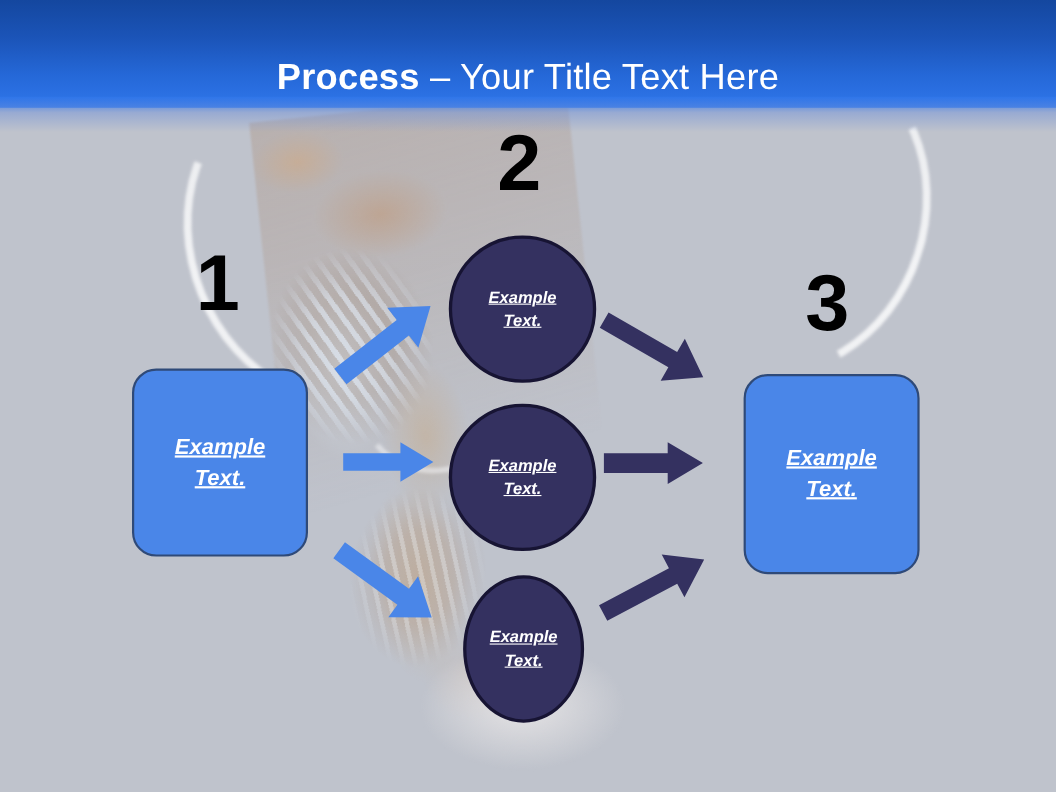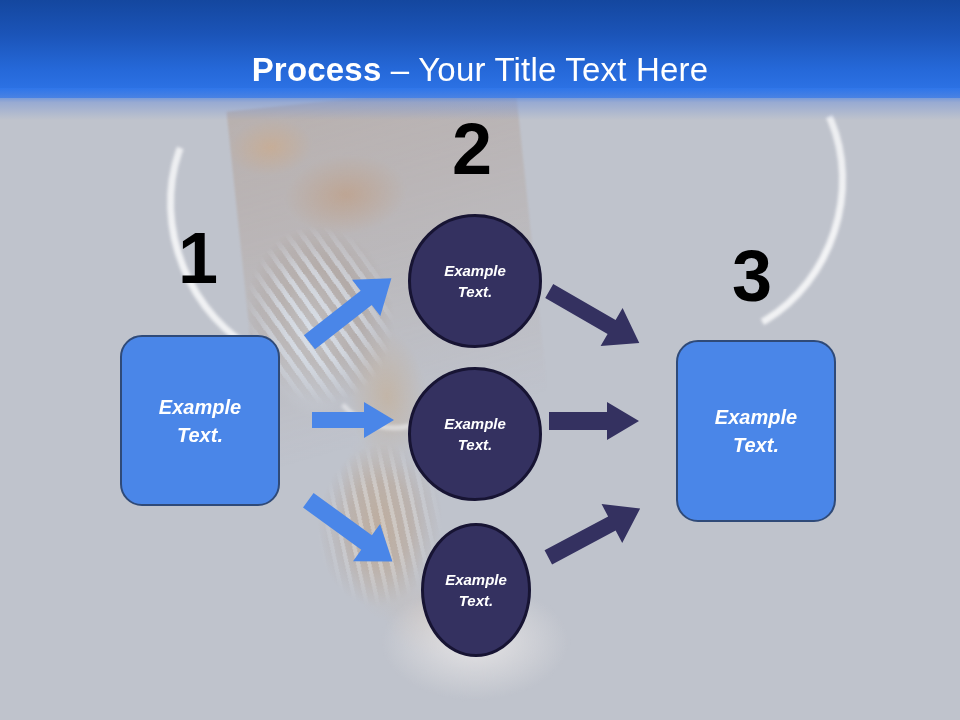--- a/index.html
+++ b/index.html
@@ -199,21 +199,21 @@
   .arrow { position: absolute; }
   .arrow svg { display: block; overflow: visible; }
 
   .arr-lt { left: 298px; top: 278px; }
   .arr-lm { left: 312px; top: 400px; }
   .arr-lb { left: 298px; top: 498px; }
   .arr-rt { left: 542px; top: 284px; }
   .arr-rm { left: 549px; top: 400px; }
   .arr-rb { left: 542px; top: 498px; }
 
-  .two-line { display: block; }
+  .two-line { display: block; text-decoration: underline; }
 </style>
 </head>
 <body>
 
 <div id="slide">
 
   <div class="bg-photo">
     <div class="bg-base"></div>
     <div class="bg-creature"></div>
     <div class="bg-stripes"></div>

